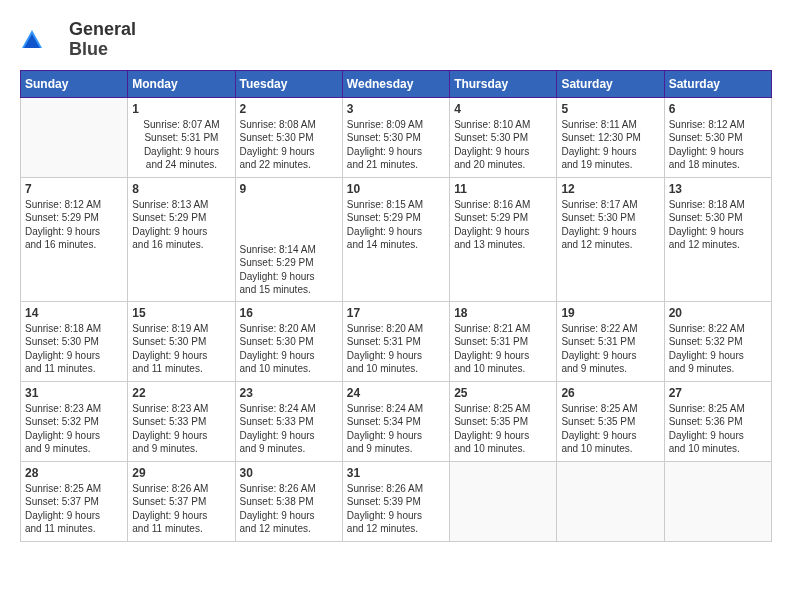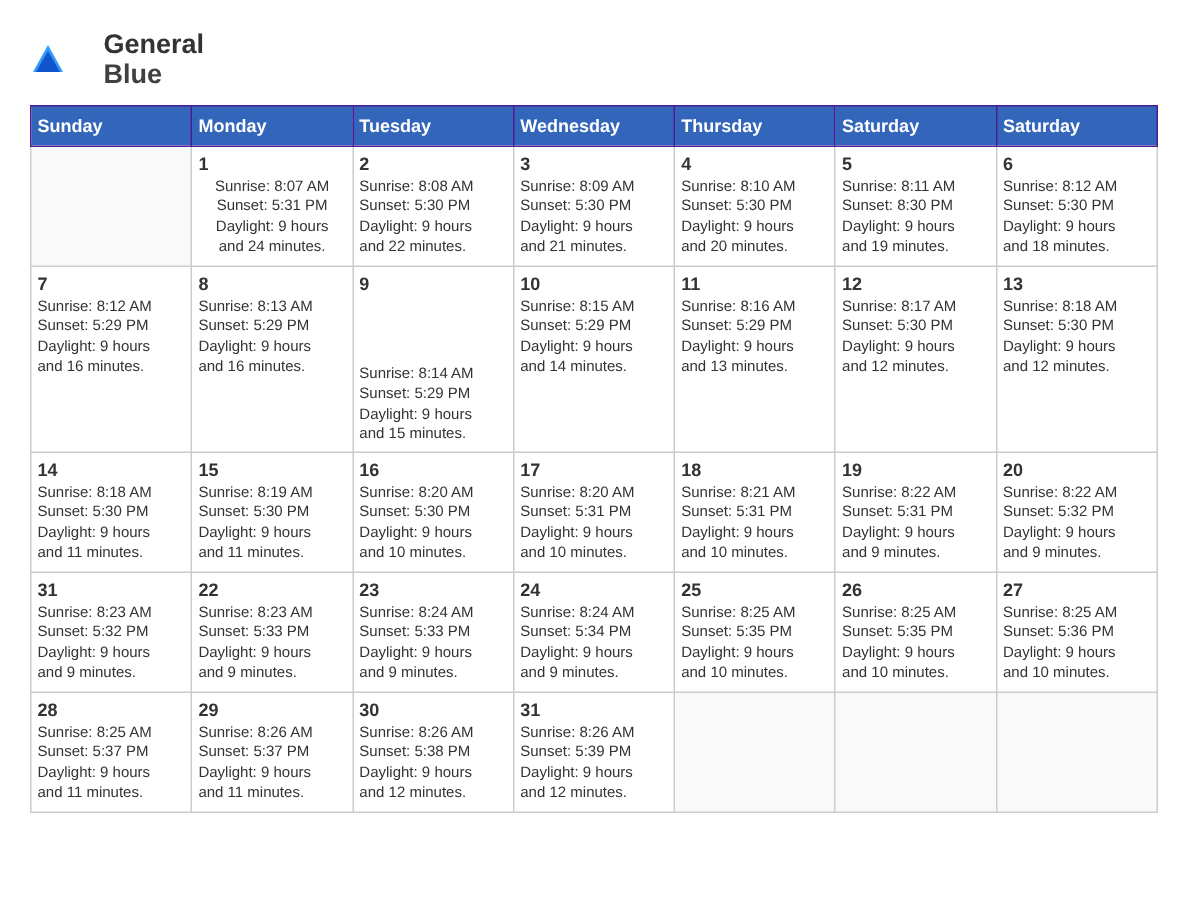--- a/index.html
+++ b/index.html
@@ -141,21 +141,21 @@
         <td>
           <span class="day-num">4</span>
           <div class="day-info" style="white-space: pre-line;">Sunrise: 8:10 AM
 Sunset: 5:30 PM
 Daylight: 9 hours
 and 20 minutes.</div>
         </td>
         <td>
           <span class="day-num">5</span>
           <div class="day-info" style="white-space: pre-line;">Sunrise: 8:11 AM
-Sunset: 8:30 PM
+Sunset: 12:30 PM
 Daylight: 9 hours
 and 19 minutes.</div>
         </td>
         <td>
           <span class="day-num">6</span>
           <div class="day-info" style="white-space: pre-line;">Sunrise: 8:12 AM
 Sunset: 5:30 PM
 Daylight: 9 hours
 and 18 minutes.</div>
         </td>

